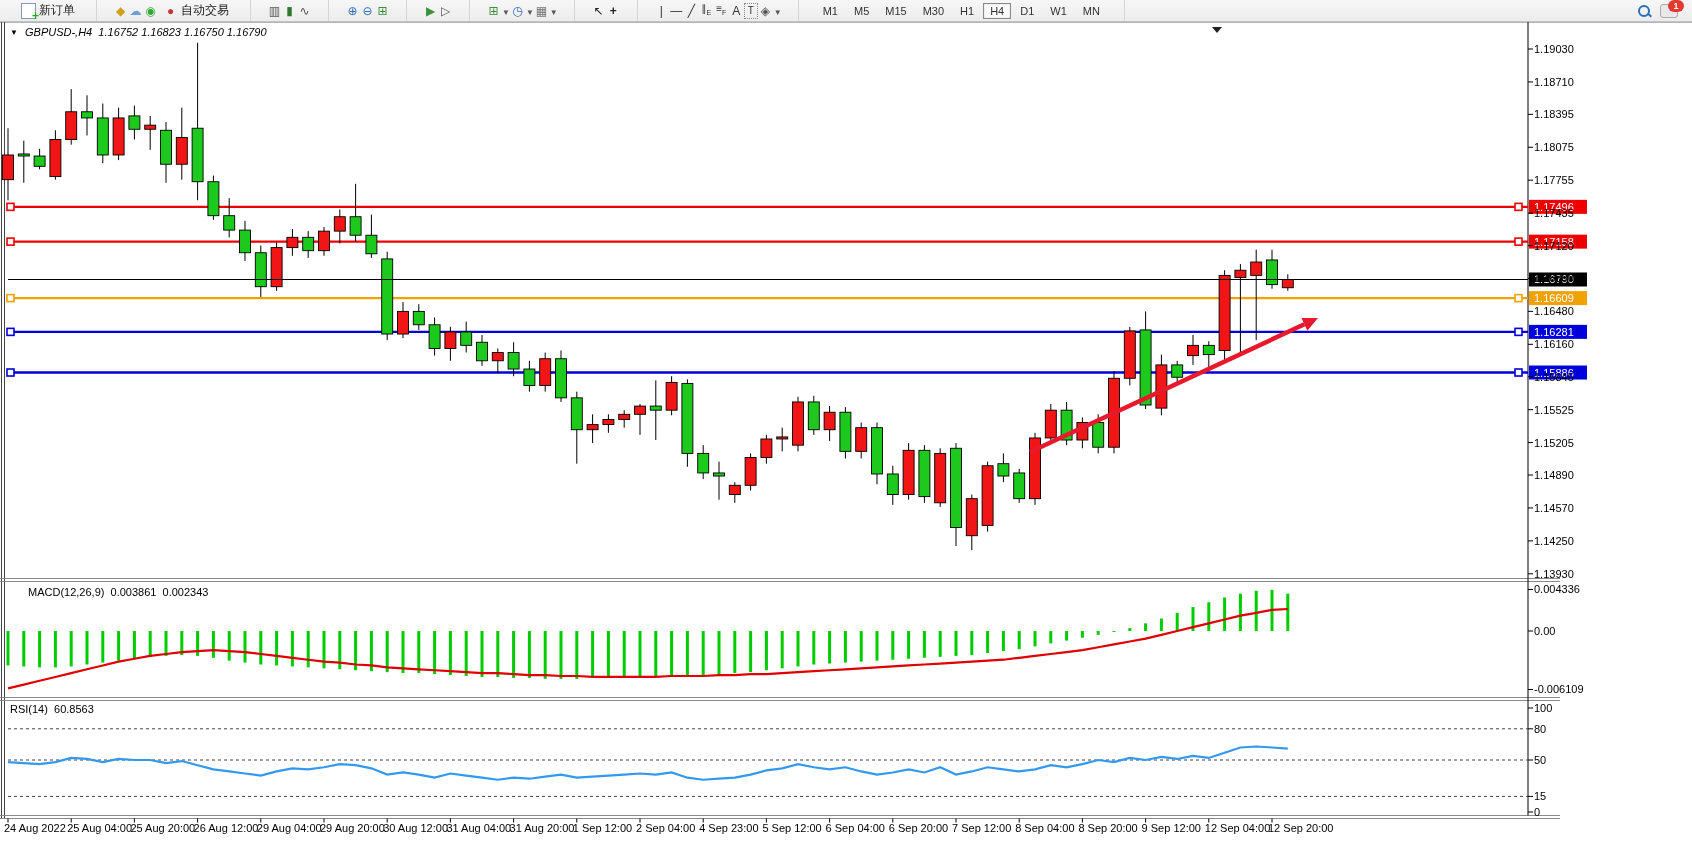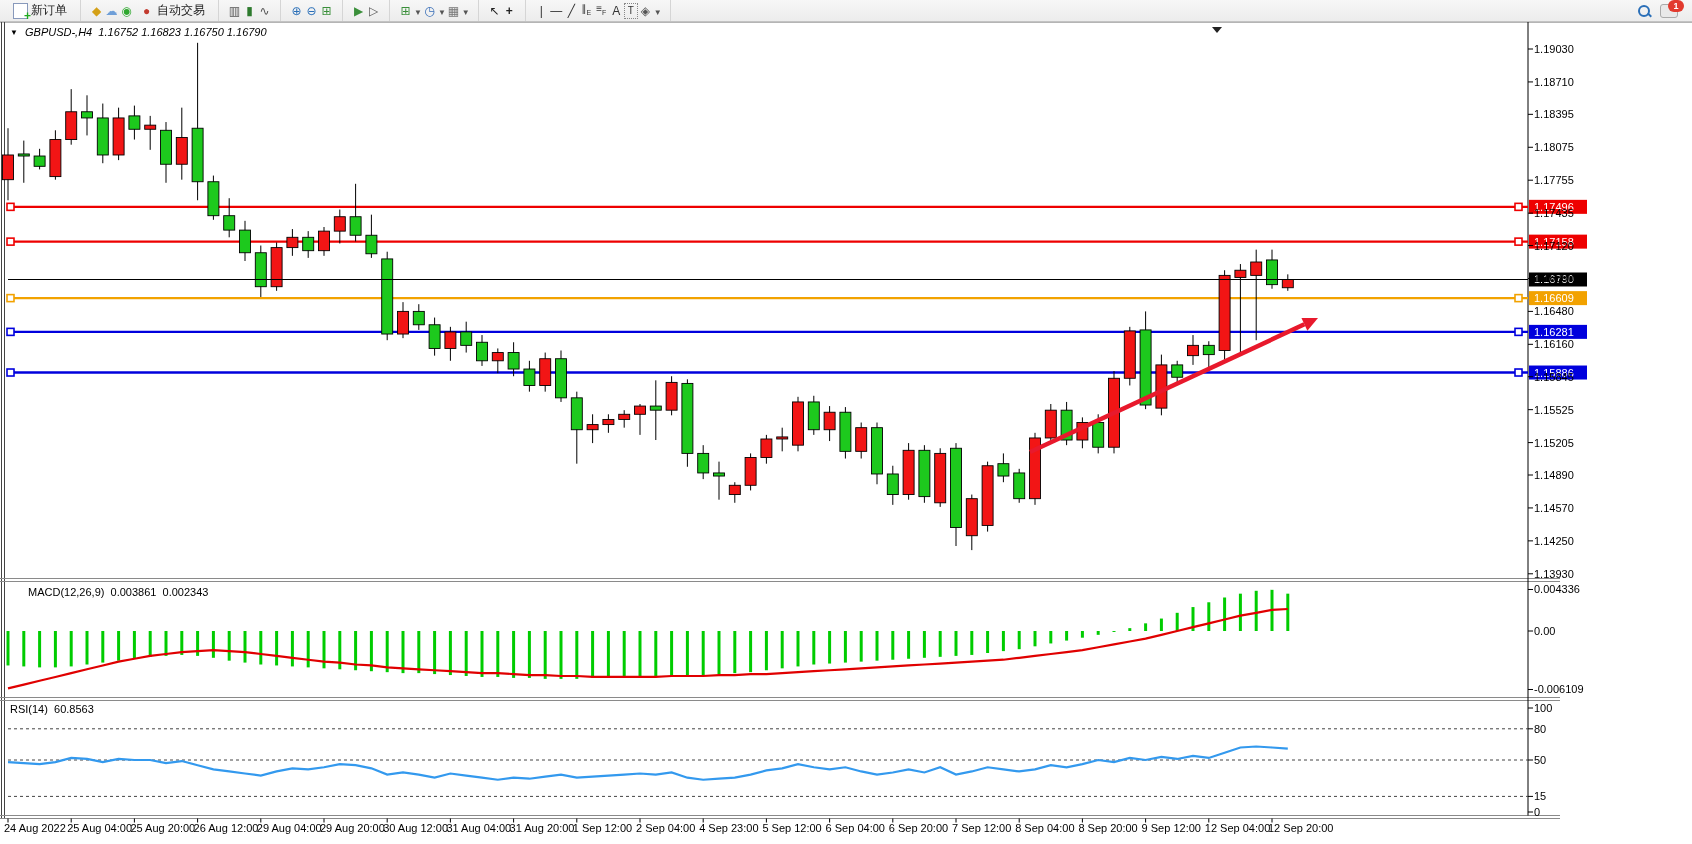--- a/index.html
+++ b/index.html
@@ -3,21 +3,21 @@
 <meta charset="utf-8">
 <style>
   html,body{margin:0;padding:0;background:#fff;}
   body{font-family:"Liberation Sans","DejaVu Sans",sans-serif;-webkit-font-smoothing:none;}
   #app{position:relative;width:1692px;height:844px;background:#fff;overflow:hidden;}
 
   
   #toolbar{position:absolute;left:0;top:0;width:1692px;height:21px;
     background:linear-gradient(#f7f7f7,#ececec);border-bottom:1px solid #c3c3c3;
     display:flex;align-items:center;font-size:12px;color:#222;}
-  .tb-group{display:flex;align-items:center;height:100%;padding:0 8px;border-right:1px solid #d5d5d5;}
+  .tb-group{display:flex;align-items:center;height:100%;padding:0 16px;border-right:1px solid #d5d5d5;}
   .tb-btn{display:flex;align-items:center;gap:3px;padding:1px 4px;border:1px solid transparent;border-radius:2px;cursor:default;}
   .ico{display:inline-block;width:15px;text-align:center;font-size:12px;line-height:14px;}
   .caret{font-size:8px;color:#555;margin-left:1px;}
   .tf-btn{padding:1px 6px;margin:0 1px;border:1px solid transparent;color:#333;font-size:11px;}
   .tf-btn.active{background:#fbfbfb;border:1px solid #8a8a8a;box-shadow:inset 0 0 2px #ccc;}
   #tb-right{margin-left:auto;display:flex;align-items:center;gap:10px;padding-right:14px;border-right:none;}
   .mag{position:relative;width:12px;height:12px;}
   .mag .lens{position:absolute;left:0;top:0;width:8px;height:8px;border:2px solid #2a6fb8;border-radius:50%;}
   .mag .stem{position:absolute;left:9px;top:9px;width:5px;height:2px;background:#2a6fb8;transform:rotate(45deg);}
   .bubble{position:relative;width:16px;height:12px;background:#e9e9e9;border:1px solid #aaa;border-radius:3px;}
@@ -81,20 +81,31 @@
     <div class="tb-group">
       <span class="ico" style="color:#333">|</span>
       <span class="ico" style="color:#333">—</span>
       <span class="ico" style="color:#333">╱</span>
       <span class="ico" style="color:#333;font-size:10px">∥<sub style="font-size:7px">E</sub></span>
       <span class="ico" style="color:#333;font-size:10px">≡<sub style="font-size:7px">F</sub></span>
       <span class="ico" style="color:#333">A</span>
       <span class="ico" style="color:#333;border:1px dotted #888;width:12px;font-size:10px">T</span>
       <span><span class="ico" style="color:#555">◈</span><span class="caret">▼</span></span>
     </div>
+    <div class="tb-group" id="tf-group">
+        <span class="tf-btn">M1</span>
+        <span class="tf-btn">M5</span>
+        <span class="tf-btn">M15</span>
+        <span class="tf-btn">M30</span>
+        <span class="tf-btn">H1</span>
+        <span class="tf-btn active">H4</span>
+        <span class="tf-btn">D1</span>
+        <span class="tf-btn">W1</span>
+        <span class="tf-btn">MN</span>
+      </div>
     <div id="tb-right" class="tb-group">
       <span class="mag">
           <span class="lens"></span>
           <span class="stem"></span>
         </span>
       <span class="bubble">
         <span class="badge">1</span>
       </span>
     </div>
   </div>

